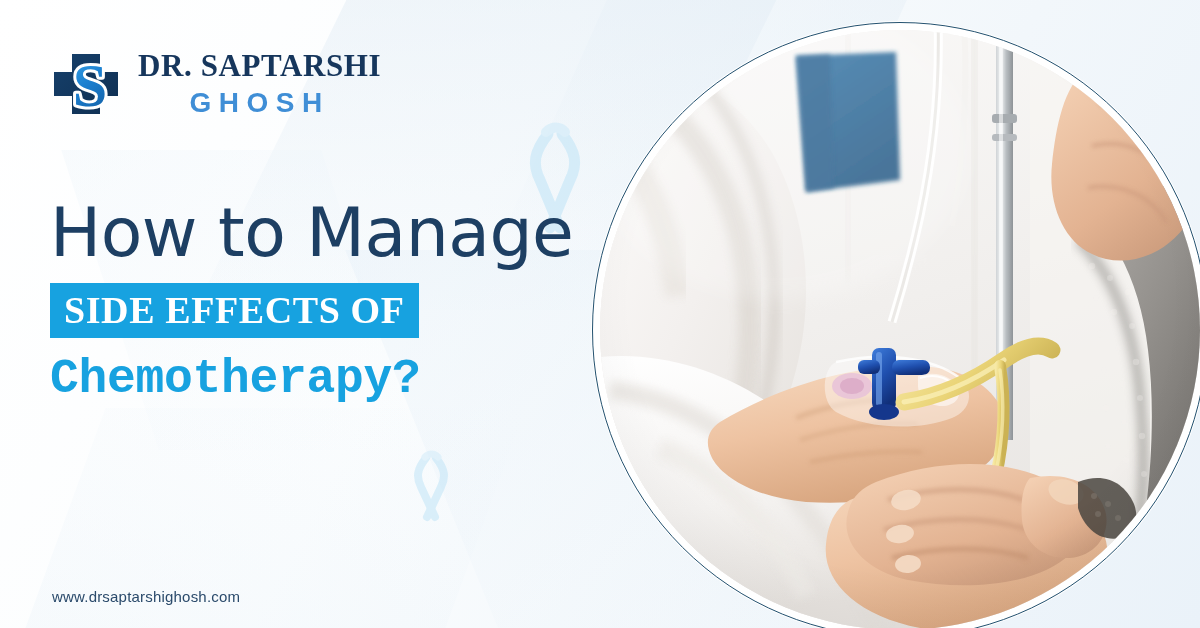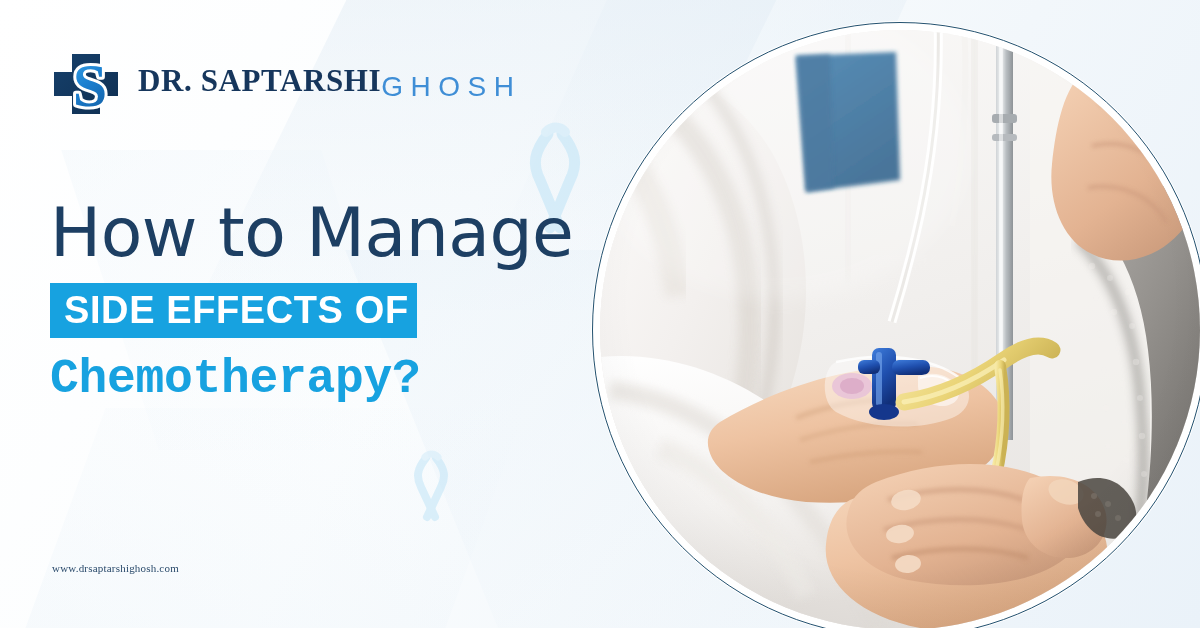--- a/index.html
+++ b/index.html
@@ -52,32 +52,32 @@
   .ribbon { position:absolute; pointer-events:none; opacity:.55; }
   .ribbon-1 { left:518px; top:118px; width:74px; height:118px; }
   .ribbon-2 { left:408px; top:448px; width:46px; height:74px; opacity:.48; }
 
   
   .logo-block {
     position:absolute; left:50px; top:46px;
     display:flex; align-items:center; gap:14px;
   }
   .logo-mark { position:relative; width:74px; height:74px; flex:0 0 74px; }
-  .logo-text { display:flex; flex-direction:row; line-height:1; }
+  .logo-text { display:flex; flex-direction:column; line-height:1; }
   .logo-line1 {
     font-family:"Liberation Serif", serif;
     font-weight:700;
     font-size:31px;
     letter-spacing:.6px;
     color:#16365c;
     white-space:nowrap;
   }
   .logo-line2 {
     font-family:"Liberation Sans", sans-serif;
-    font-weight:400;
+    font-weight:700;
     font-size:28px;
     letter-spacing:7.5px;
     color:#3f8ed6;
     text-align:center;
     margin-top:8px;
     white-space:nowrap;
   }
 
   
   .headline { position:absolute; left:50px; top:198px; width:520px; }
@@ -88,44 +88,44 @@
     line-height:1.04;
     color:#1d3f63;
     letter-spacing:-.5px;
     white-space:nowrap;
   }
   .line-2-wrap { margin-top:14px; display:inline-block; }
   .line-2 {
     display:inline-block;
     background:#17a2e0;
     color:#ffffff;
-    font-family:Liberation Sans, sans-serif;
+    font-family:Liberation Serif, serif;
     font-weight:700;
     font-size:38px;
     letter-spacing:.6px;
-    padding:8px 8px 9px 14px;
+    padding:8px 14px 9px 14px;
     line-height:1;
     white-space:nowrap;
   }
   .line-3 {
     margin-top:16px;
     font-family:Liberation Mono, monospace;
     font-weight:700;
     font-size:48px;
     line-height:1.05;
     color:#17a2e0;
     letter-spacing:-.3px;
     white-space:nowrap;
   }
 
   
   .website {
-    position:absolute; left:52px; top:562px;
-    font-family:Liberation Serif, serif;
-    font-size:11px;
+    position:absolute; left:52px; top:588px;
+    font-family:Liberation Sans, sans-serif;
+    font-size:15px;
     color:#2a4a6b;
     letter-spacing:.2px;
   }
 
   
   .photo-ring {
     position:absolute;
     left:592px; top:22px;
     width:616px; height:616px;
     border-radius:50%;

